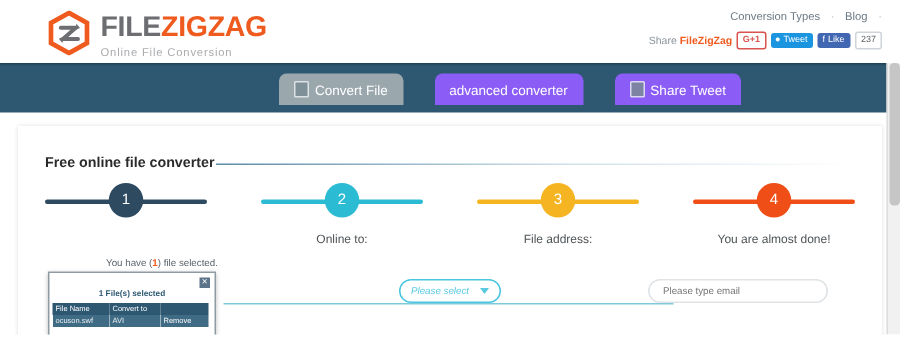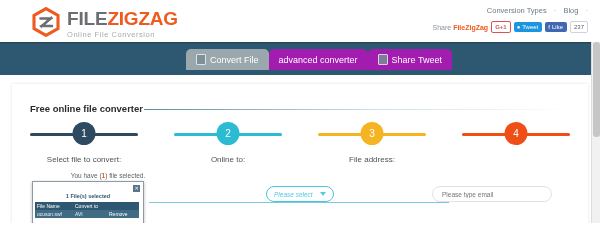--- a/index.html
+++ b/index.html
@@ -37,25 +37,25 @@
             line-height: 8px; display: flex; align-items: center; gap: 2px; }
   .fb-count { background: #fff; border: 1px solid #cfd4da; color: #5d6266; font-size: 6px; border-radius: 2px;
               padding: 1px 3px; line-height: 8px; }
   .mini-ico { font-size: 6px; }
 
   
   .darkband { position: absolute; left: 0; top: 42px; width: 600px; height: 33px; background: #2e5871; }
   .darkband-shadow { position: absolute; left: 0; top: 42px; width: 600px; height: 2px;
                      background: linear-gradient(#1f3f53, #2e5871); }
 
-  .tabs { position: absolute; left: 186px; top: 49px; display: flex; align-items: flex-end; gap: 0; }
+  .tabs { position: absolute; left: 186px; top: 49px; display: flex; align-items: flex-end; gap: 21px; }
   .tab { height: 21px; border-radius: 5px 5px 0 0; display: flex; align-items: center; gap: 4px;
          padding: 0 10px; font-size: 9px; color: #ffffff; white-space: nowrap; }
   .tab.active { background: #9aa7ad; }
-  .tab.idle { background: #a21caf; }
+  .tab.idle { background: #8b5cf6; }
   .tabicon { width: 10px; height: 11px; position: relative; flex: none; opacity: .85; }
   .tabicon .pg { position: absolute; inset: 0; border: 1px solid #e8eef1; border-radius: 1px; background: #7b8c95; }
 
   
   .panel { position: absolute; left: 12px; top: 70px; width: 576px; height: 153px; background: #ffffff;
            box-shadow: 0 0 3px rgba(0,0,0,.13); margin-top: 14px; }
 
   .panel-title { position: absolute; left: 18px; top: 19px; font-size: 9.5px; color: #2b2b2b; font-weight: bold;
                  white-space: nowrap; }
   .title-rule { position: absolute; left: 132px; top: 25px; width: 426px; height: 1px;
@@ -193,35 +193,35 @@
 
   <div class="panel">
 
     <div class="panel-title">Free online file converter</div>
     <div class="title-rule"></div>
 
     <div class="steps">
       <div class="step">
         <div class="step-bar" style="background:#2e4a60"></div>
         <div class="step-circ" style="background:#2e4a60">1</div>
-        <div class="step-cap">Select file to convert:</div>
       </div>
       <div class="step">
         <div class="step-bar" style="background:#2bbcd4"></div>
         <div class="step-circ" style="background:#2bbcd4">2</div>
         <div class="step-cap">Online to:</div>
       </div>
       <div class="step">
         <div class="step-bar" style="background:#f5b422"></div>
         <div class="step-circ" style="background:#f5b422">3</div>
         <div class="step-cap">File address:</div>
       </div>
       <div class="step">
         <div class="step-bar" style="background:#ef4f17"></div>
         <div class="step-circ" style="background:#ef4f17">4</div>
+        <div class="step-cap">You are almost done!</div>
       </div>
     </div>
 
     <div class="ctrls">
 
       <div class="cell">
         <div class="youhave"><span>You have (</span><b>1</b><span>) file selected.</span></div>
 
         <div class="filepop">
           <div class="pop-close">✕</div>

